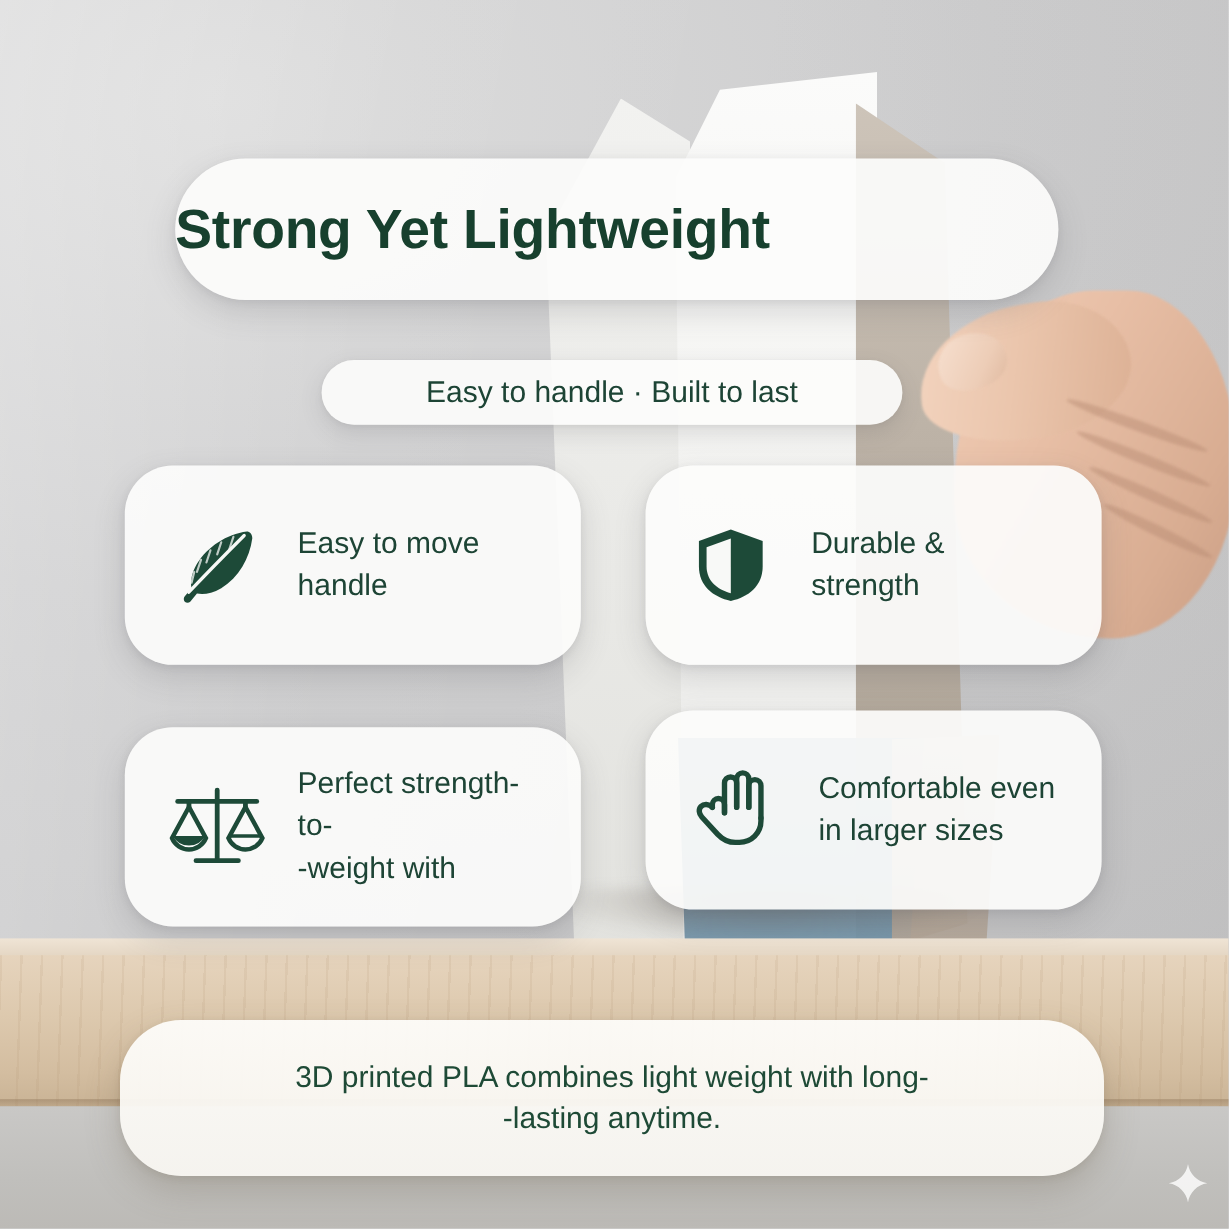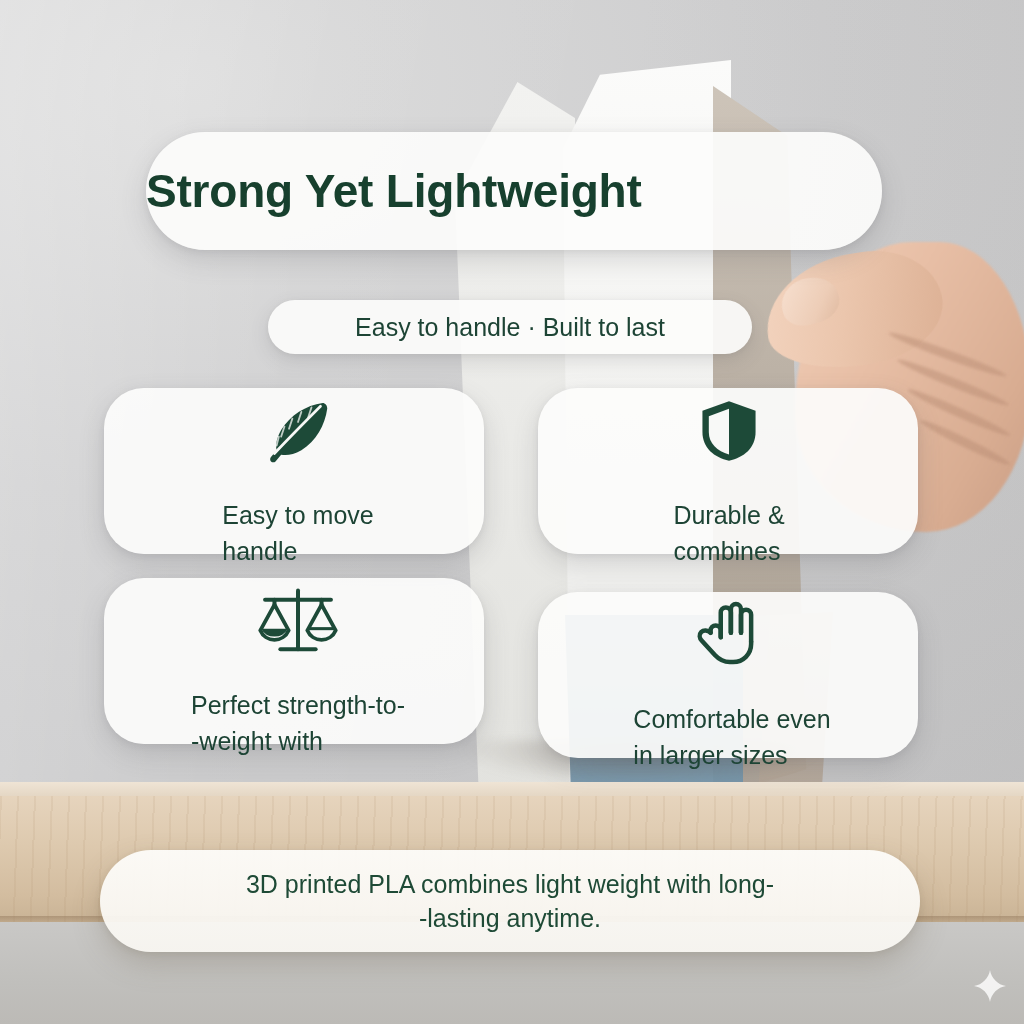--- a/index.html
+++ b/index.html
@@ -172,41 +172,40 @@
     color: #1d4435;
     white-space: nowrap;
   }
 
   .card {
     width: 380px; height: 166px;
     border-radius: 40px;
     display: flex; align-items: center;
     padding: 0 26px 0 34px;
     gap: 24px;
-    flex-direction: column;
   }
   .card.c1 { left: 104px; top: 388px; }
   .card.c2 { left: 538px; top: 388px; padding-left: 28px; }
-  .card.c3 { left: 104px; top: 578px; align-items: center; }
+  .card.c3 { left: 104px; top: 606px; align-items: center; }
   .card.c4 { left: 538px; top: 592px; }
 
   .card-icon {
     flex: 0 0 auto;
     width: 86px; height: 86px;
     display: flex; align-items: center; justify-content: center;
     color: #1d4a38;
   }
   .card-text {
     font-size: 25px;
     line-height: 1.42;
     color: #1d4435;
   }
 
   .footer-pill {
-    left: 100px; top: 850px; width: 820px; height: 102px;
+    left: 100px; top: 850px; width: 820px; height: 130px;
     border-radius: 51px;
     display: flex; align-items: center; justify-content: center;
     text-align: center;
     padding: 0 54px;
     background: linear-gradient(180deg, rgba(253,252,249,0.95) 0%, rgba(249,247,242,0.93) 100%);
     box-shadow: 0 12px 28px rgba(110,95,78,0.26), 0 2px 6px rgba(110,95,78,0.12);
   }
   .footer-pill .t {
     font-size: 25px;
     line-height: 1.36;
@@ -276,21 +275,21 @@
 
   <div class="card c2">
     <span class="card-icon">
       <svg viewBox="0 0 64 64" width="68" height="68" aria-hidden="true">
         <path d="M32 4 7 13v20c0 15 11 24 25 27 14-3 25-12 25-27V13L32 4z" fill="#1d4a38"></path>
         <path d="M32 11 13 18v15c0 11 8 18 19 21V11z" fill="#f8f9f7"></path>
       </svg>
     </span>
     <span class="card-text">
       <span>Durable &amp;</span><br>
-      <span>combines</span>
+      <span>strength</span>
     </span>
   </div>
 
   <div class="card c3">
     <span class="card-icon">
       <svg viewBox="0 0 68 64" width="80" height="76" aria-hidden="true">
         <g stroke="#1d4a38" fill="none" stroke-width="3.4" stroke-linecap="round">
           <line x1="34" y1="6" x2="34" y2="56"></line>
           <line x1="6" y1="14" x2="62" y2="14"></line>
           <line x1="19" y1="56" x2="49" y2="56"></line>

